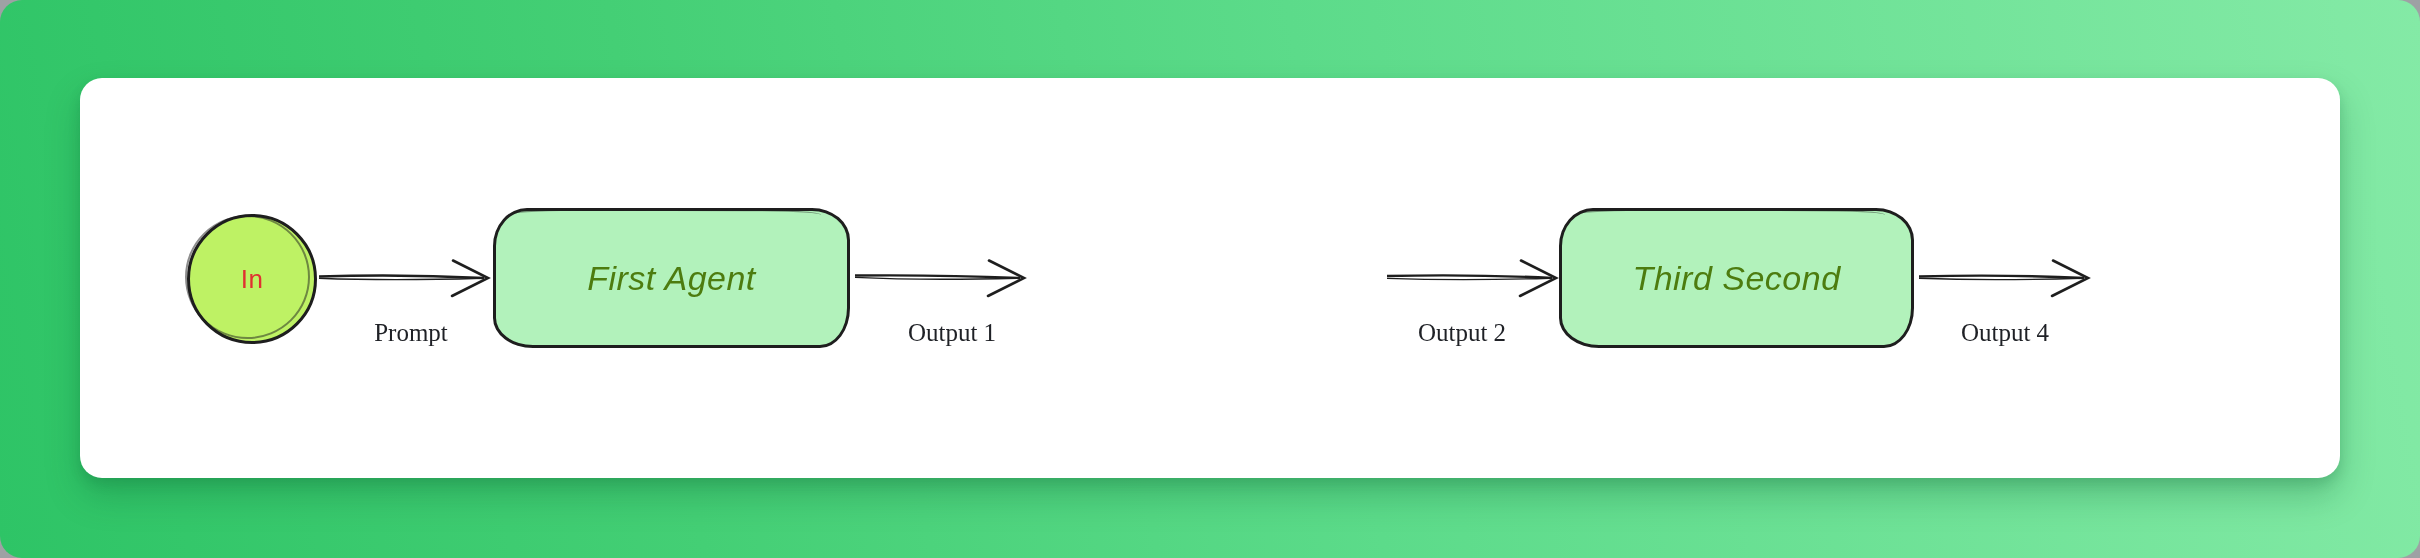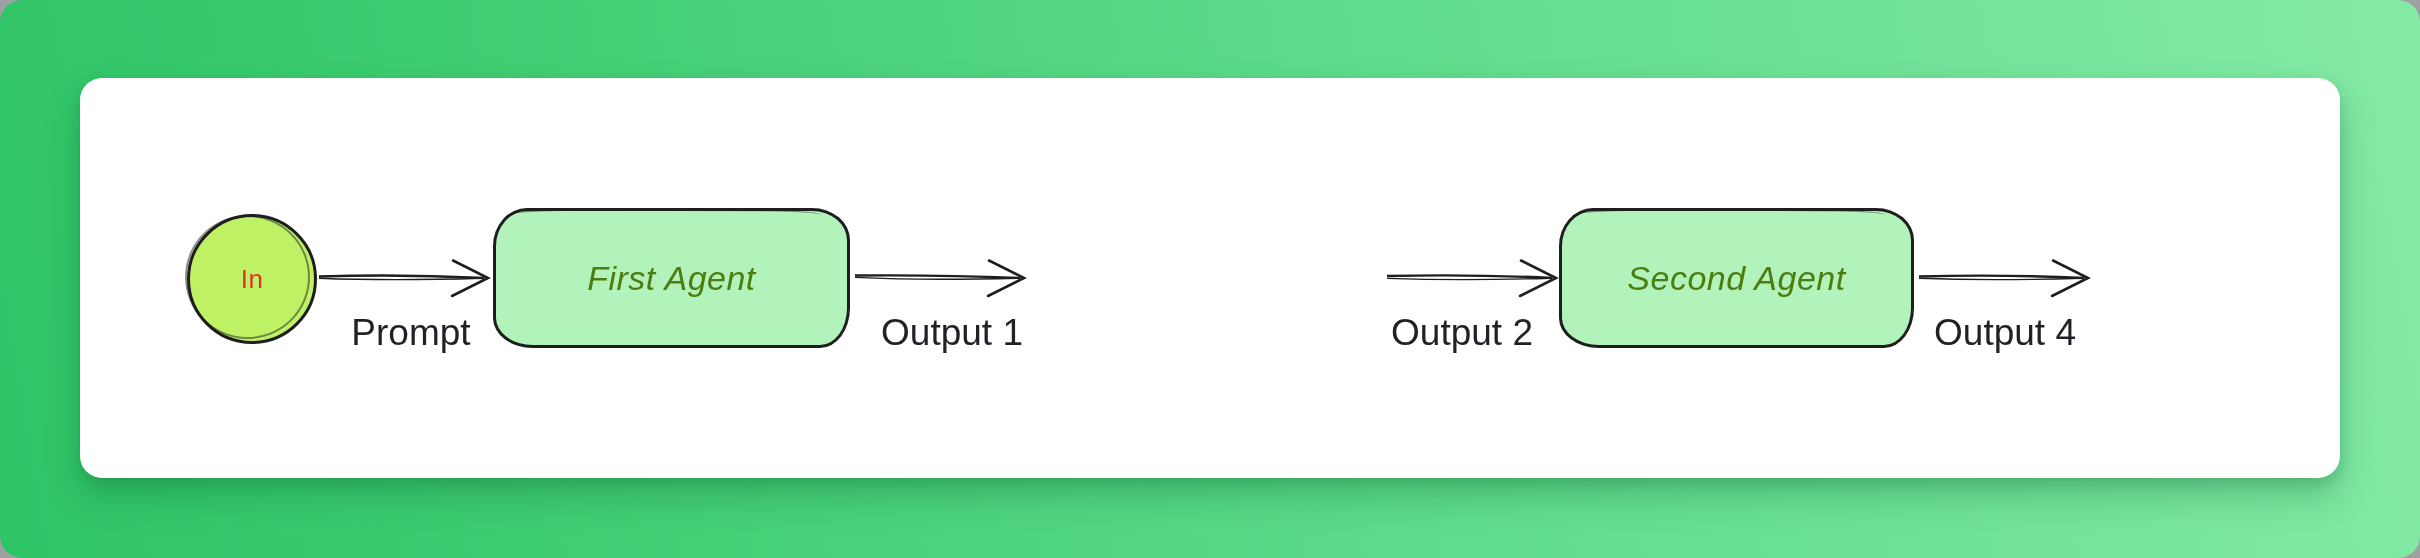--- a/index.html
+++ b/index.html
@@ -62,42 +62,43 @@
   .arrow { position: absolute; top: 179px; overflow: visible; }
   .arrow path { fill: none; stroke: #1e1e1e; }
   .arrow .line-a { stroke-width: 2.4px; }
   .arrow .line-b { stroke-width: 1.4px; }
   .arrow .head   { stroke-width: 2.6px; stroke-linecap: round; }
 
   
   .edge-label {
     position: absolute; top: 237px;
     transform: translateX(-50%);
-    color: #1f2126; font-size: 37px; line-height: 36px;
+    color: #1f2126; font-size: 25px; line-height: 36px;
     white-space: nowrap;
+    font-family: Liberation Serif, serif;
   }
 </style>
 </head>
 <body>
 
 <div class="canvas">
   <div class="card">
     <div class="diagram">
 
       <div class="node node-circle" style="left:107px; top:136px; width:130px; height:130px;">
         <span>In</span>
       </div>
 
       <div class="node node-box" style="left:413px; top:130px; width:357px; height:140px;">
         <span>First Agent</span>
       </div>
 
 
       <div class="node node-box" style="left:1479px; top:130px; width:355px; height:140px;">
-        <span>Second Agent</span>
+        <span>Third Second</span>
       </div>
 
 
       <svg class="arrow" style="left:236px;" width="174" height="44" viewBox="0 0 174 44">
         <path class="line-a" d="M3 19.5 C 55 17.8, 112 18.2, 168 21"></path>
         <path class="line-b" d="M3 21.2 C 58 23.4, 116 22.8, 165 21.2"></path>
         <path class="head" d="M137 3.5 L172 21 L136 39"></path>
       </svg>
 
       <svg class="arrow" style="left:772px;" width="174" height="44" viewBox="0 0 174 44">

